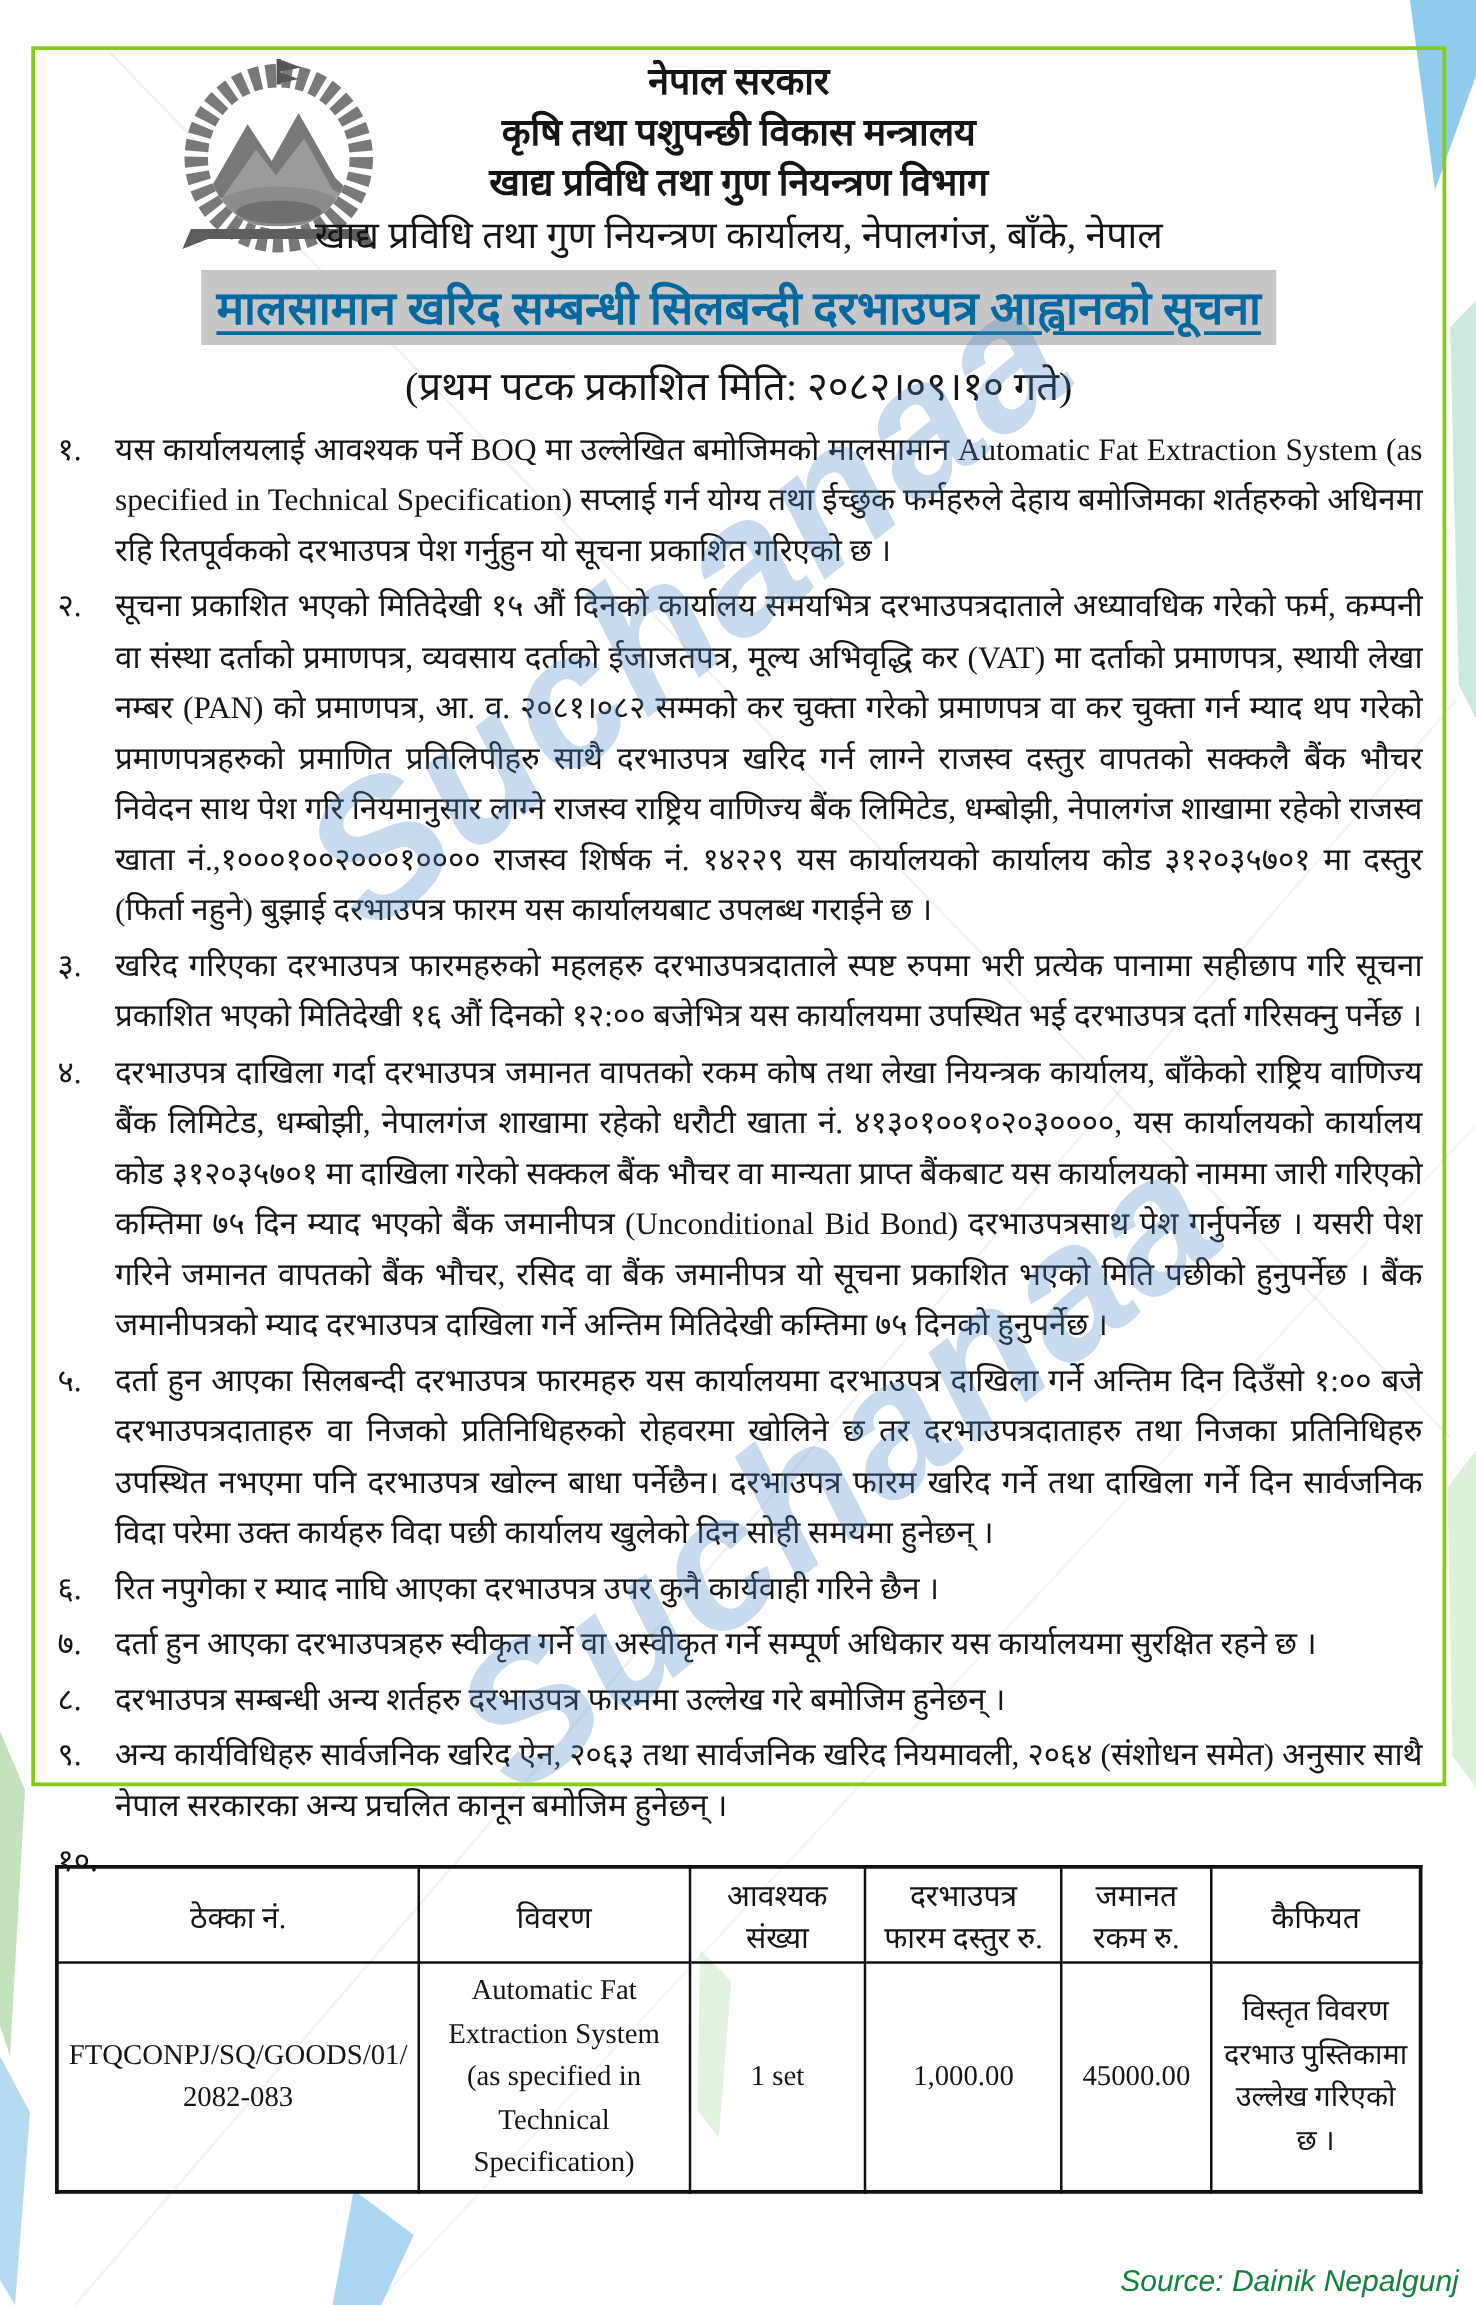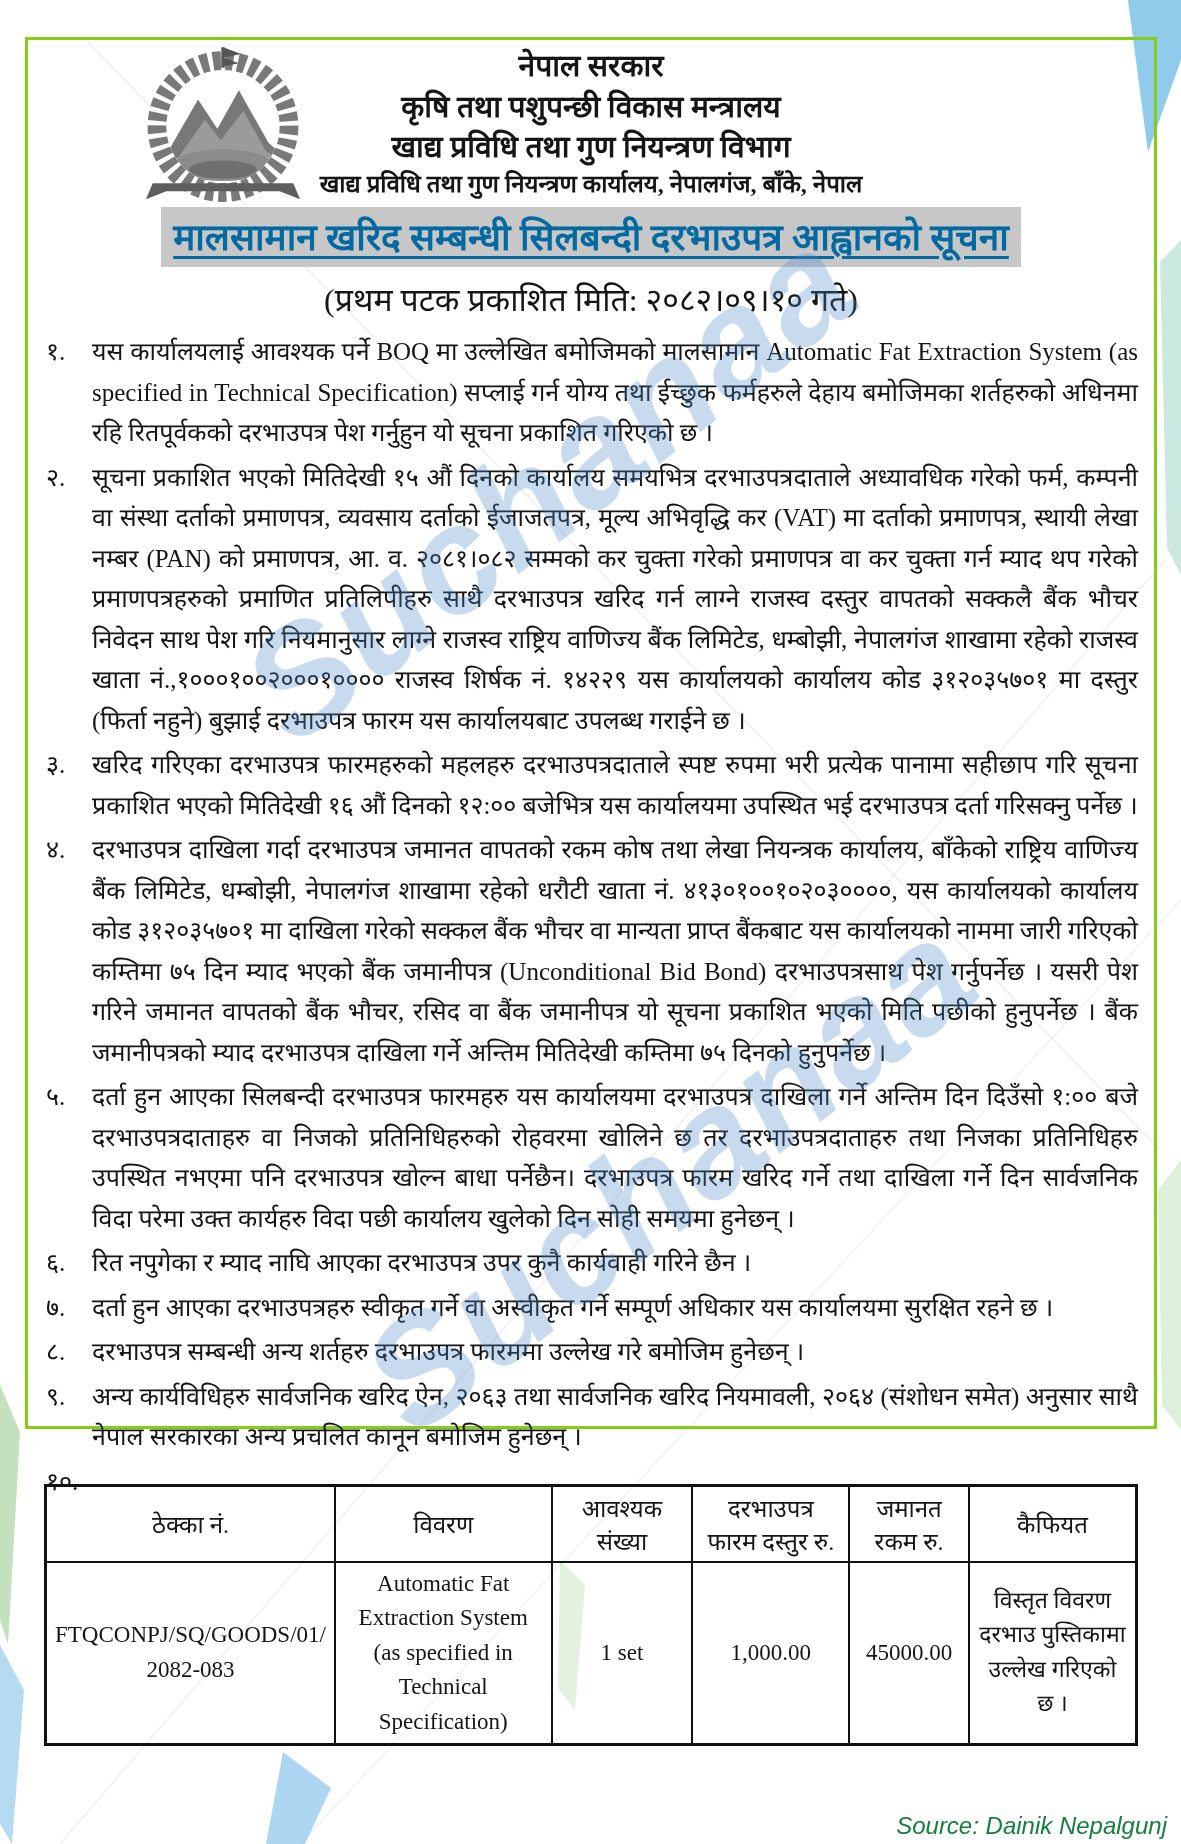--- a/index.html
+++ b/index.html
@@ -11,21 +11,21 @@
   }
   .decor-layer{position:absolute;inset:0;z-index:0;pointer-events:none;}
   .frame{
     position:absolute;left:25px;top:37px;width:1132px;height:1392px;
     border:3px solid #84cc16;box-sizing:border-box;z-index:1;
     padding:6px 16px 0 16px;background:transparent;
   }
   .emblem-wrap{position:absolute;left:75px;top:5px;width:240px;height:170px;}
   .header-block{text-align:center;position:relative;}
   .hline{font-size:30px;line-height:1.35;font-weight:600;}
-  .hline-office{font-size:24px;line-height:1.4;font-weight:700;}
+  .hline-office{font-size:30px;line-height:1.4;font-weight:400;}
   .title-strip{
     display:inline-block;background:#c7c7c7;color:#0369a1;
     font-size:37px;font-weight:bold;margin-top:6px;padding:3px 12px 6px 12px;
     text-decoration:underline;text-decoration-thickness:2.5px;text-underline-offset:6px;font-family:Liberation Serif, serif;
   }
   .date-line{font-size:32px;margin-top:10px;font-weight:400;}
   .items{margin-top:12px;}
   .item{
     position:relative;padding-left:48px;margin-bottom:4px;
     font-size:25px;line-height:1.62;text-align:justify;

